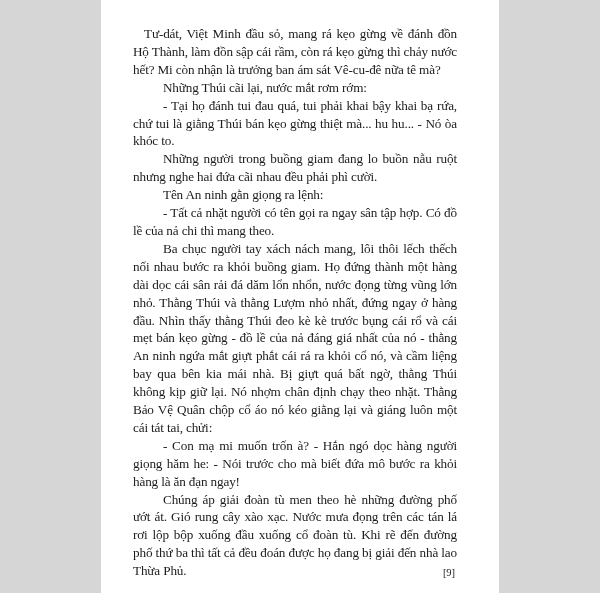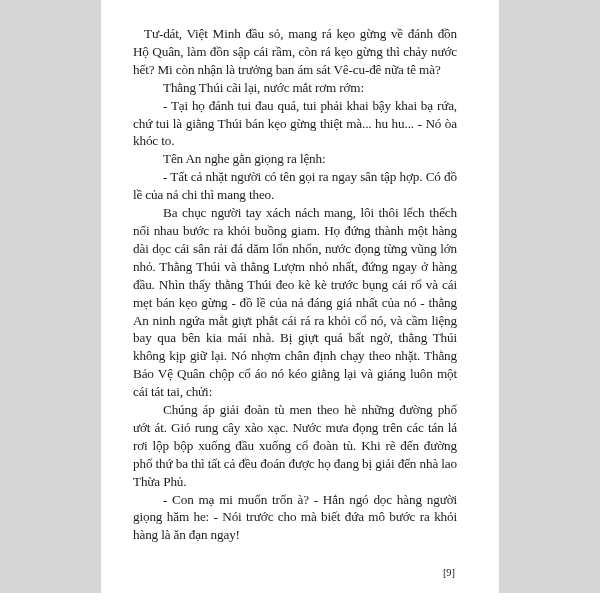--- a/index.html
+++ b/index.html
@@ -61,23 +61,24 @@
   }
 </style>
 </head>
 <body style="--scan-margin: #d6d6d6; --page-background: #ffffff; --bottom-strip: #ffffff; --text: #1b1b1b;">
 
 <div class="gray-strip left"></div>
 <div class="gray-strip right"></div>
 
 <div class="page">
   <div class="text-block">
-      <p class="first">Tư-dát, Việt Minh đầu sỏ, mang rá kẹo gừng về đánh đồn Hộ Quân, làm đồn sập cái rầm, còn rá kẹo gừng thì chảy nước hết? Mi còn nhận là trưởng ban ám sát Vê-cu-đê nữa tê mà?</p>
-      <p class="normal">Thằng Thúi cãi lại, nước mắt rơm rớm:</p>
+      <p class="first">Tư-dát, Việt Minh đầu sỏ, mang rá kẹo gừng về đánh đồn Hộ Thành, làm đồn sập cái rầm, còn rá kẹo gừng thì chảy nước hết? Mi còn nhận là trưởng ban ám sát Vê-cu-đê nữa tê mà?</p>
+      <p class="normal">Những Thúi cãi lại, nước mắt rơm rớm:</p>
       <p class="normal">- Tại họ đánh tui đau quá, tui phải khai bậy khai bạ rứa, chứ tui là giằng Thúi bán kẹo gừng thiệt mà... hu hu... - Nó òa khóc to.</p>
-      <p class="normal">Tên An nghe gằn giọng ra lệnh:</p>
+      <p class="normal">Những người trong buồng giam đang lo buồn nẫu ruột nhưng nghe hai đứa cãi nhau đều phải phì cười.</p>
+      <p class="normal">Tên An ninh gằn giọng ra lệnh:</p>
       <p class="normal">- Tất cả nhặt người có tên gọi ra ngay sân tập hợp. Có đồ lề của nả chi thì mang theo.</p>
       <p class="normal">Ba chục người tay xách nách mang, lôi thôi lếch thếch nối nhau bước ra khỏi buồng giam. Họ đứng thành một hàng dài dọc cái sân rải đá dăm lổn nhổn, nước đọng từng vũng lớn nhỏ. Thằng Thúi và thằng Lượm nhỏ nhất, đứng ngay ở hàng đầu. Nhìn thấy thằng Thúi đeo kè kè trước bụng cái rổ và cái mẹt bán kẹo gừng - đồ lề của nả đáng giá nhất của nó - thằng An ninh ngứa mắt giựt phắt cái rá ra khỏi cổ nó, và cầm liệng bay qua bên kia mái nhà. Bị giựt quá bất ngờ, thằng Thúi không kịp giữ lại. Nó nhợm chân định chạy theo nhặt. Thằng Bảo Vệ Quân chộp cổ áo nó kéo giằng lại và giáng luôn một cái tát tai, chửi:</p>
+      <p class="normal">- Con mạ mi muốn trốn à? - Hắn ngó dọc hàng người giọng hăm he: - Nói trước cho mà biết đứa mô bước ra khỏi hàng là ăn đạn ngay!</p>
       <p class="normal">Chúng áp giải đoàn tù men theo hè những đường phố ướt át. Gió rung cây xào xạc. Nước mưa đọng trên các tán lá rơi lộp bộp xuống đầu xuống cổ đoàn tù. Khi rẽ đến đường phố thứ ba thì tất cả đều đoán được họ đang bị giải đến nhà lao Thừa Phủ.</p>
-      <p class="normal">- Con mạ mi muốn trốn à? - Hắn ngó dọc hàng người giọng hăm he: - Nói trước cho mà biết đứa mô bước ra khỏi hàng là ăn đạn ngay!</p>
     </div>
   <div class="page-number">[9]</div>
 </div>
 
 </body></html>

